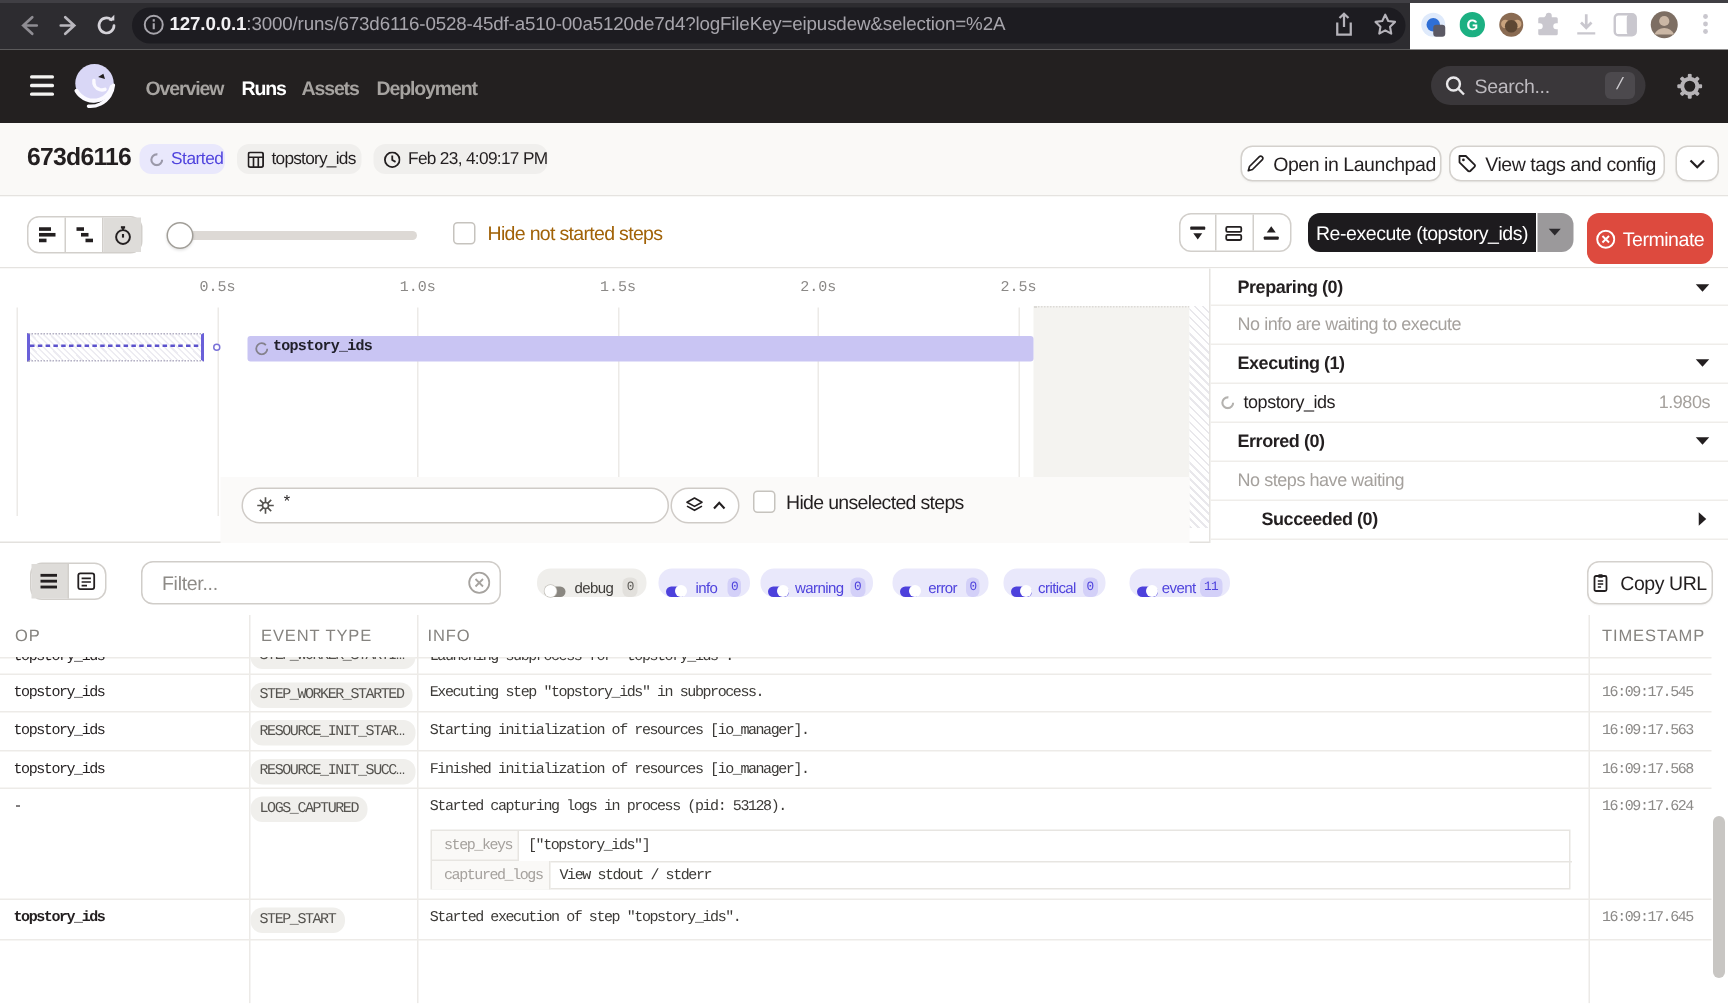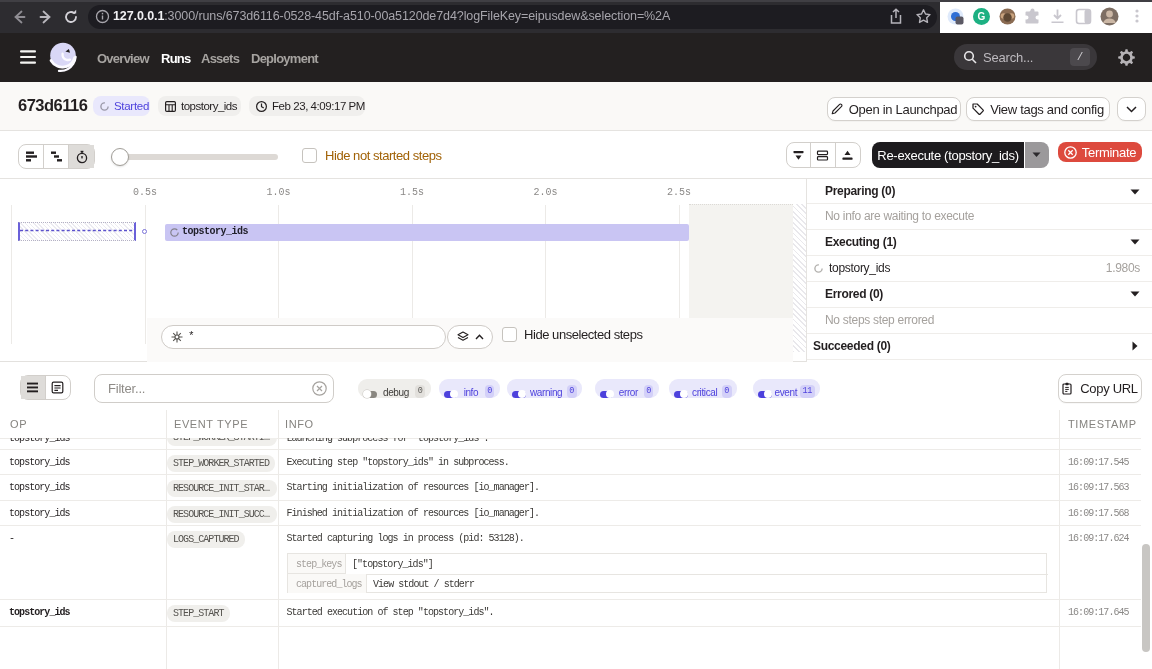--- a/index.html
+++ b/index.html
@@ -282,21 +282,21 @@
       </div>
     </div>
 
     <div class="abs" style="left:872px;top:11px;width:152px;height:26px;background:#1d1b1e;border-radius:8px 0 0 8px;color:#fff;font-size:13px;letter-spacing:-0.3px;display:flex;align-items:center;justify-content:center">Re-execute (topstory_ids)</div>
     <div class="abs" style="left:1024.5px;top:11px;width:24px;height:26px;background:#9b999b;border-radius:0 8px 8px 0;display:flex;align-items:center;justify-content:center">
       <svg width="9" height="6" viewBox="0 0 9 6">
           <path d="M0.5 0.5 L4.5 5 L8.5 0.5 Z" fill="#2b292c"></path>
         </svg>
     </div>
 
-    <div class="abs" style="left:1058px;top:11px;width:84px;height:20px;background:#dd4a3e;border-radius:8px;color:#fff;font-size:13px;letter-spacing:-0.3px;display:flex;align-items:center;justify-content:center">
+    <div class="abs" style="left:1058px;top:11px;width:84px;height:34px;background:#dd4a3e;border-radius:8px;color:#fff;font-size:13px;letter-spacing:-0.3px;display:flex;align-items:center;justify-content:center">
       <svg width="13" height="13" viewBox="0 0 13 13" style="margin-right:5px">
           <circle cx="6.5" cy="6.5" r="5.7" stroke="#fff" stroke-width="1.3" fill="none"></circle>
           <path d="M4.3 4.3 L8.7 8.7 M8.7 4.3 L4.3 8.7" stroke="#fff" stroke-width="1.3"></path>
         </svg>
       Terminate
     </div>
   </div>
 
   <div id="gantt">
     <div class="axislabel" style="left:133px">0.5s</div>
@@ -374,25 +374,25 @@
     </div>
     <div class="pborder" style="top:101.5px"></div>
     <div class="prow" style="top:102.5px;height:25px">
       <div class="hd" style="margin-left:18px">Errored (0)</div>
       <svg class="abs" style="right:13px;top:9.5px" width="10" height="6" viewBox="0 0 10 6">
           <path d="M0.5 0.5 L5 5.5 L9.5 0.5 Z" fill="#231f20"></path>
         </svg>
     </div>
     <div class="pborder" style="top:127.5px"></div>
     <div class="prow" style="top:128.5px;height:25px">
-        <div class="muted" style="margin-left:18px">No steps step errored</div>
+        <div class="muted" style="margin-left:18px">No steps have waiting</div>
       </div>
     <div class="pborder" style="top:153.5px"></div>
     <div class="prow" style="top:154.5px;height:25px">
-      <div class="hd" style="margin-left:6px">Succeeded (0)</div>
+      <div class="hd" style="margin-left:34px">Succeeded (0)</div>
       <svg class="abs" style="right:15px;top:7.5px" width="6" height="10" viewBox="0 0 6 10">
           <path d="M0.5 0.5 L5.5 5 L0.5 9.5 Z" fill="#231f20"></path>
         </svg>
     </div>
     <div class="pborder" style="top:179.5px"></div>
   </div>
 
   <div id="logbar">
     <div class="seg" style="left:20px;top:13px;width:51px;height:25px">
       <div class="cell sel" style="width:25px">

